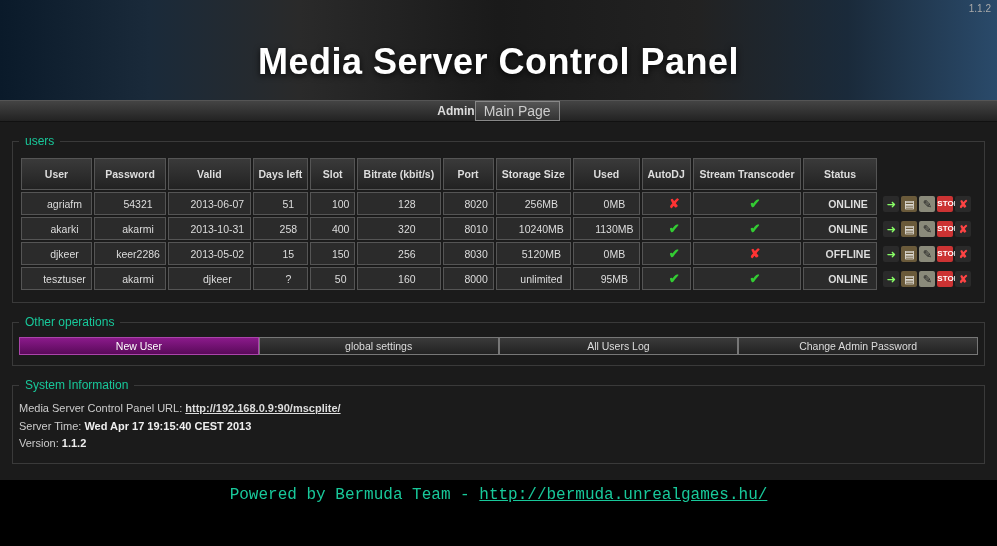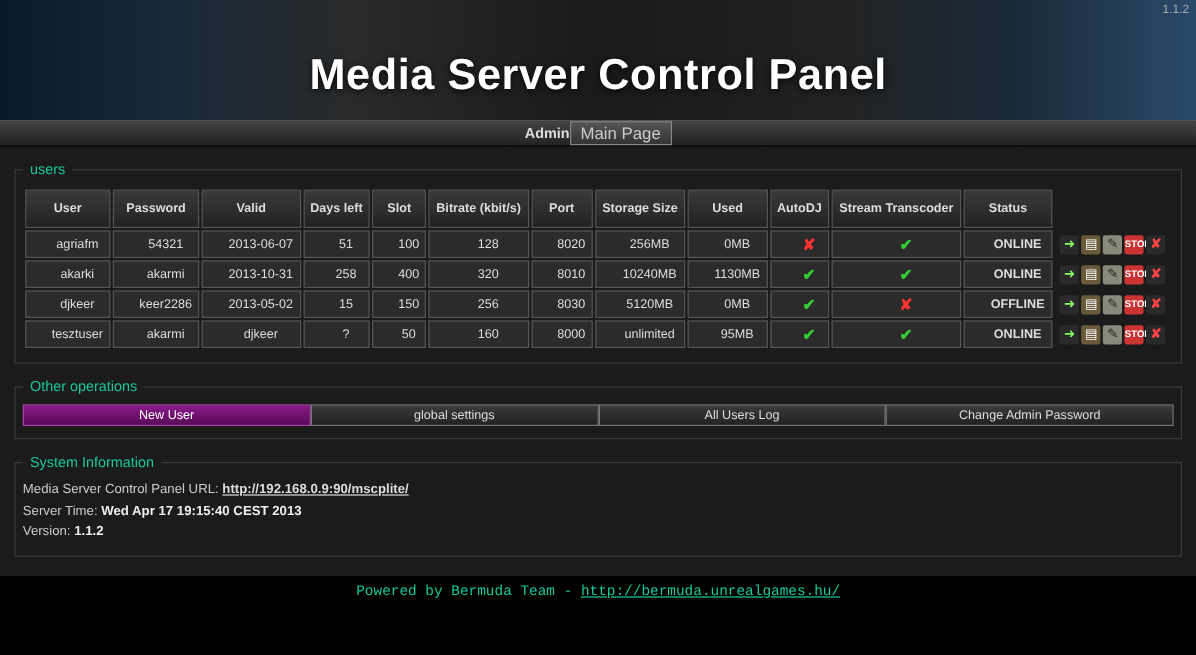--- a/index.html
+++ b/index.html
@@ -123,21 +123,21 @@
     border-color: #a4a;
     color: #fff;
   }
   .sysinfo { font-size: 11px; line-height: 1.6; color: #ccc; }
   .sysinfo a { color: #ddd; text-decoration: underline; }
   .sysinfo b { color: #eee; margin-top: 48px; }
   .footer {
     text-align: center;
     padding: 6px 0 10px;
     font-family: "Courier New", monospace;
-    font-size: 12px;
+    font-size: 16px;
     background: #000;
   }
   .footer a, .footer span { color: #18c89a; }
 </style>
 </head>
 <body>
 
 <div class="container">
 
   <div class="header">

